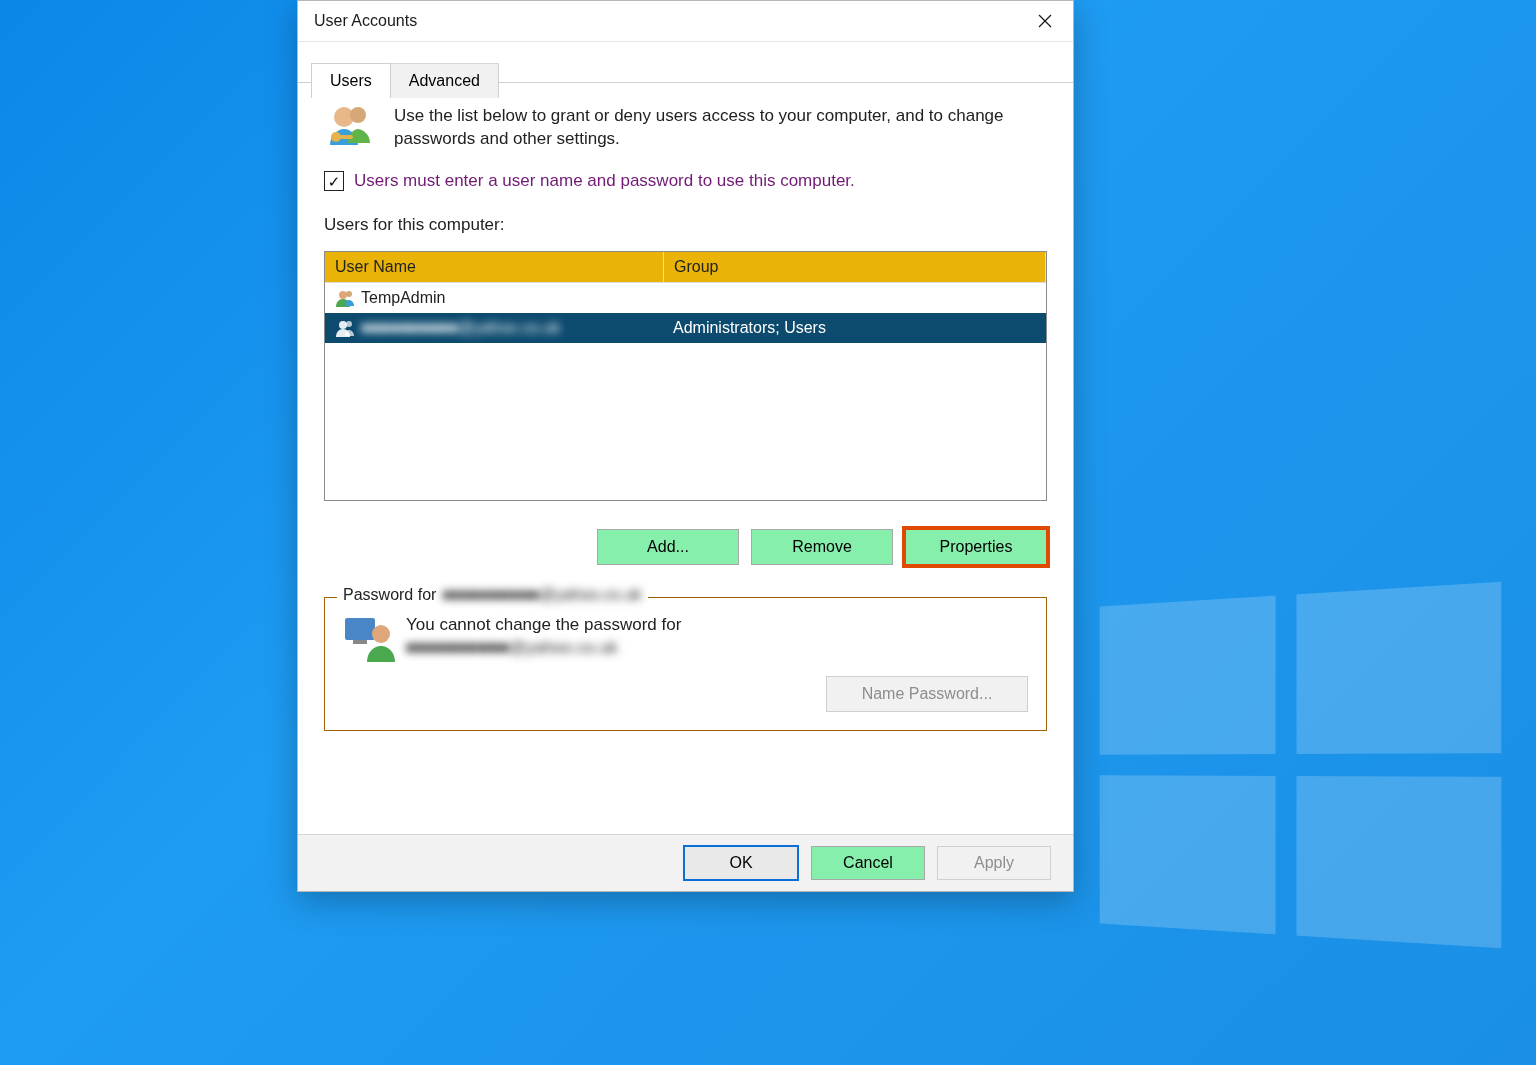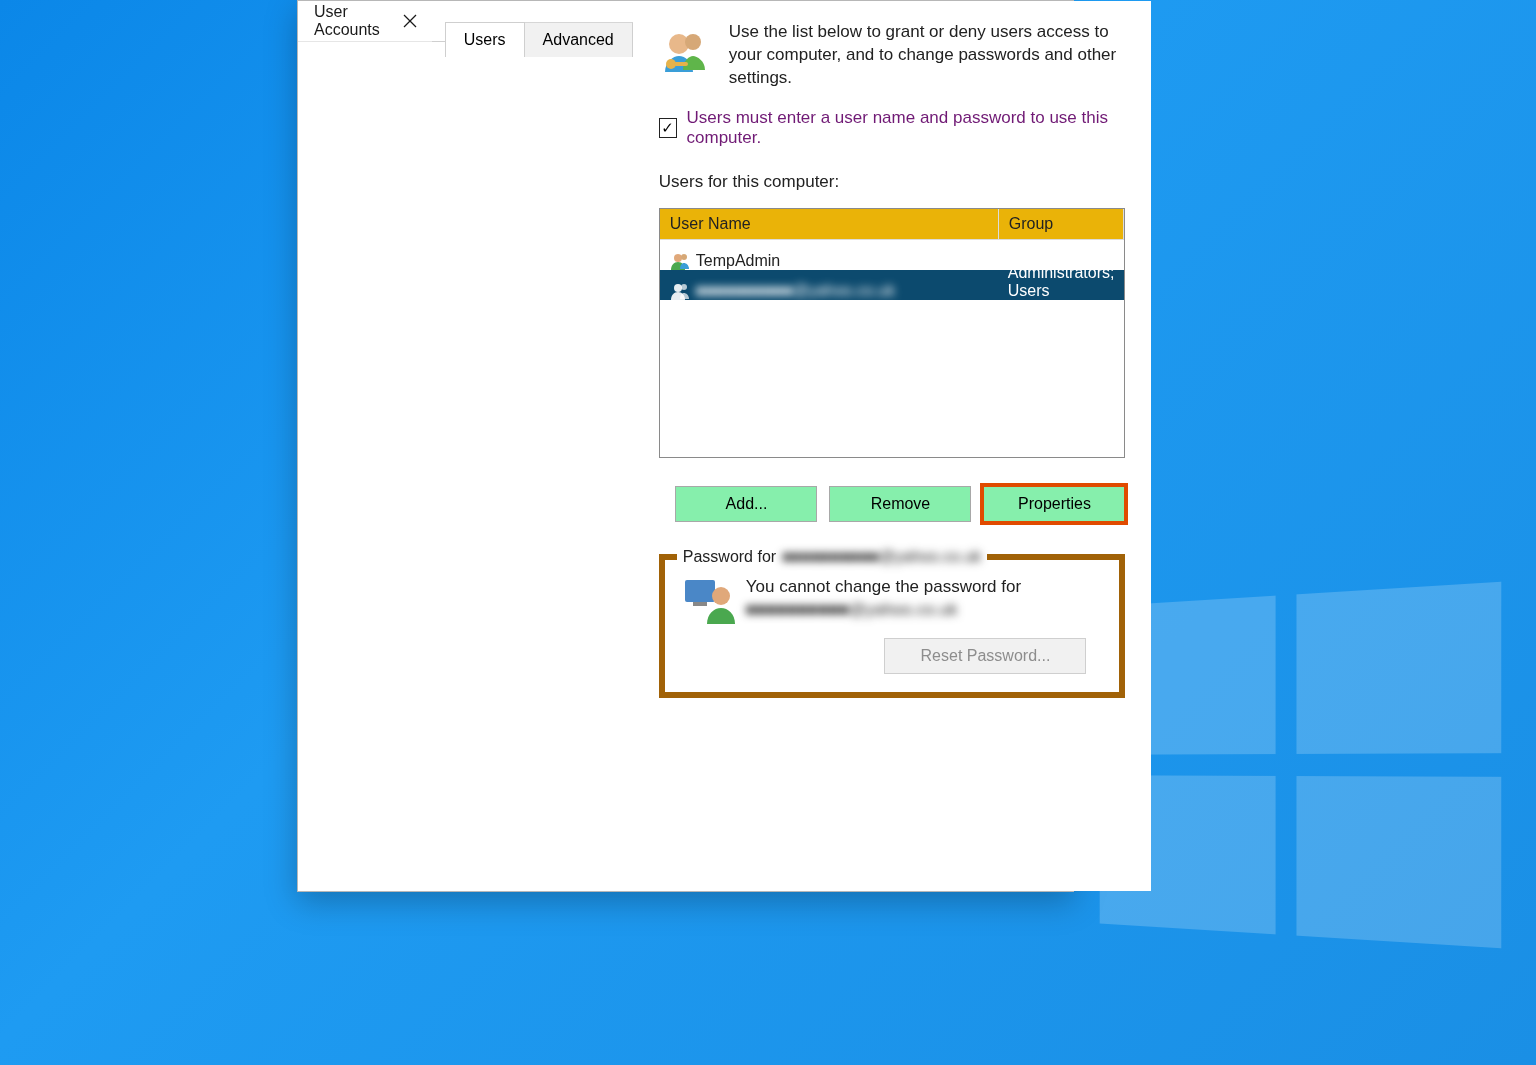--- a/index.html
+++ b/index.html
@@ -1,19 +1,19 @@
 <!DOCTYPE html>
 <html><head>
 <meta charset="utf-8">
 <style>
   html,body{margin:0;padding:0;width:1536px;height:1065px;font-family:"Segoe UI",Tahoma,sans-serif;font-size:15px;overflow:hidden}
   .desktop{width:1536px;height:1065px;background:linear-gradient(135deg,#0b87e8 0%,#1e9bf2 40%,#1a8fe5 100%);position:relative}
   .win-logo{position:absolute;right:40px;bottom:130px;width:420px;height:340px;opacity:.35;display:grid;grid-template-columns:1fr 1fr;grid-template-rows:1fr 1fr;gap:22px;transform:perspective(900px) rotateY(-18deg)}
   .win-logo div{background:rgba(255,255,255,.55)}
-  .dialog{position:absolute;left:297px;top:0;width:775px;height:890px;background:#fff;border:1px solid #b7b7b7;box-shadow:0 10px 30px rgba(0,0,0,.25);display:flex;flex-direction:row}
+  .dialog{position:absolute;left:297px;top:0;width:775px;height:890px;background:#fff;border:1px solid #b7b7b7;box-shadow:0 10px 30px rgba(0,0,0,.25);display:flex;flex-direction:column}
   .titlebar{height:40px;display:flex;align-items:center;justify-content:space-between;padding:0 4px 0 16px;background:#fff;border-bottom:1px solid #e6e6e6}
   .titlebar .title{color:#1a1a1a;font-size:16px}
   .close-btn{width:48px;height:36px;display:flex;align-items:center;justify-content:center;cursor:pointer}
   .close-btn svg{stroke:#1a1a1a;stroke-width:1.3}
   .tabs{display:flex;align-items:flex-end;height:40px;padding-left:13px;background:#fff;border-bottom:1px solid #cfcfcf;position:relative}
   .tab{padding:8px 18px;border:1px solid #cfcfcf;border-bottom:none;background:#f1f1f1;margin-right:0;font-size:16px;cursor:pointer;position:relative;top:16px}
   .tab.active{background:#fff;z-index:2}
   .tab:not(.active){border-top:1px solid #d6d6d6;border-left:none}
   .body{flex:1;padding:20px 26px 10px 26px;background:#fff;display:flex;flex-direction:column;gap:10px}
   .intro{display:flex;gap:18px;align-items:center;margin-bottom:8px}
@@ -22,34 +22,34 @@
   .check-row{display:flex;align-items:center;gap:10px;margin:0 0 8px 0}
   .check-row .box{width:18px;height:18px;border:1.5px solid #222;display:flex;align-items:center;justify-content:center;font-size:15px;line-height:1}
   .check-row label{font-size:17px;color:#701a75}
   .list-label{font-size:17px;color:#222;margin-top:6px}
   .user-table{border:1px solid #8a8a8a;height:248px;margin-top:6px}
   .th-row{display:flex;background:#eab308}
   .th{padding:6px 10px;font-size:16px;color:#222;border-right:1px solid #dcdcdc;border-bottom:1px solid #dcdcdc}
   .th.col-name{flex:0 0 318px}
   .th.col-group{flex:1}
   .tbody{}
-  .trow{display:flex;align-items:flex-end;height:30px}
+  .trow{display:flex;align-items:center;height:30px}
   .trow .cell{padding:0 10px;font-size:16px;color:#222;display:flex;align-items:center;gap:6px}
   .trow .cell.col-name{flex:0 0 318px}
   .trow .cell.col-group{flex:1}
   .trow.selected{background:#0c4a6e;color:#fff}
   .trow.selected .cell{color:#fff}
   .row-icon{width:20px;height:18px;flex-shrink:0}
   .blur{filter:blur(4px)}
   .btn-row{display:flex;justify-content:flex-end;gap:12px;margin-top:18px}
   .btn{min-width:140px;height:34px;border:1px solid #a8a8a8;background:#86efac;font-size:16px;display:flex;align-items:center;justify-content:center;cursor:pointer}
   .btn.disabled{color:#8d8d8d;border-color:#cfcfcf;background:#f1f1f1;cursor:default}
   .btn.highlight{outline:4px solid #e04a00;outline-offset:-1px}
   .btn.primary{border:2px solid #0a6fd6;background:#e9e9e9}
-  .fieldset{border:6px solid #a16207;margin-top:22px;padding:16px 33px 18px 18px;position:relative}
+  .fieldset{border:1px solid #a16207;margin-top:22px;padding:16px 18px 18px 18px;position:relative}
   .fieldset .legend{position:absolute;top:-12px;left:12px;background:#fff;padding:0 6px;font-size:16px;color:#222;display:flex;align-items:center;gap:6px}
   .pw-row{display:flex;gap:7px;align-items:flex-start}
   .pw-text{font-size:17px;color:#222;line-height:1.35}
   .pw-icon{width:56px;height:48px;flex-shrink:0}
   .footer{height:56px;border-top:1px solid #d6d6d6;background:#f2f2f2;display:flex;align-items:center;justify-content:flex-end;gap:12px;padding-right:22px}
   .footer .btn{min-width:112px;height:32px}
 </style>
 </head>
 <body>
 
@@ -150,21 +150,26 @@
             <rect x="10" y="26" width="14" height="4" fill="#888"></rect>
             <circle cx="38" cy="20" r="9" fill="#e0a87a"></circle>
             <path d="M24 48c0-10 7-16 14-16s14 6 14 16" fill="#4aa84f"></path>
           </svg>
           <div class="pw-text">
             <span>You cannot change the password for</span><br>
             <span class="blur">■■■■■■■■■■@yahoo.co.uk</span>
           </div>
         </div>
         <div class="btn-row" style="margin-top:14px">
-          <div class="btn disabled" style="min-width:200px">Reset Password...</div>
+          <div class="btn disabled" style="min-width:200px">Name Password...</div>
         </div>
       </div>
 
     </div>
 
+    <div class="footer">
+      <div class="btn primary">OK</div>
+      <div class="btn">Cancel</div>
+      <div class="btn disabled">Apply</div>
+    </div>
 
   </div>
 </div>
 
 </body></html>

